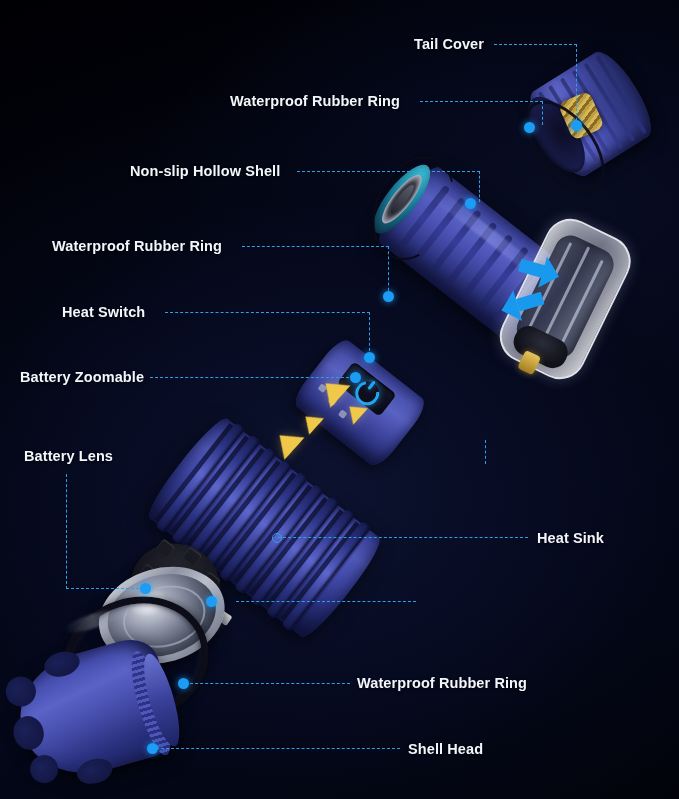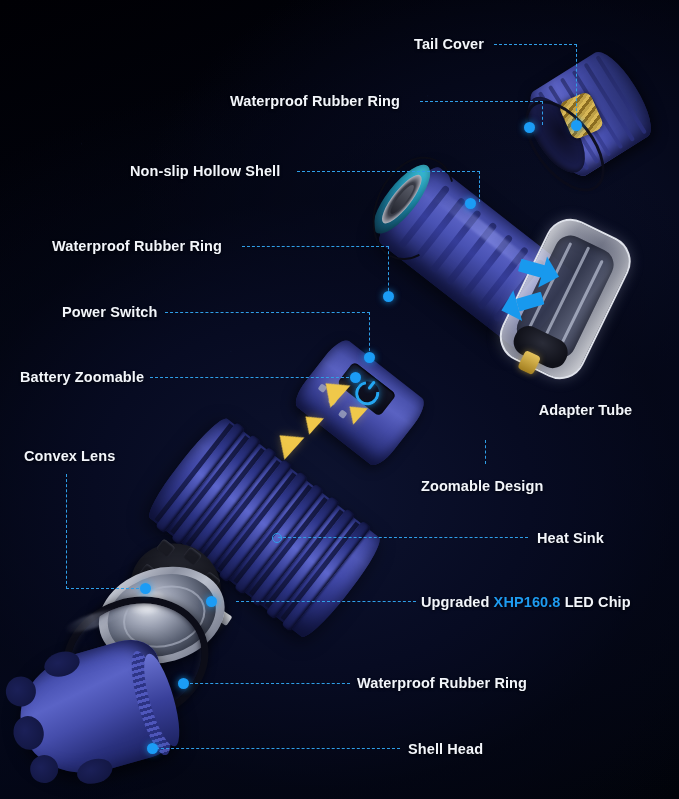--- a/index.html
+++ b/index.html
@@ -440,27 +440,24 @@
   <div class="dash-h" style="left:190px;top:683px;width:160px;"></div>
   <div class="dot" style="left:178px;top:678px;"></div>
 
   <div class="dash-h" style="left:156px;top:748px;width:244px;"></div>
   <div class="dot" style="left:147px;top:743px;"></div>
 
   <div class="lbl" style="left:414px;top:35px;">Tail Cover</div>
   <div class="lbl" style="left:230px;top:92px;">Waterproof Rubber Ring</div>
   <div class="lbl" style="left:130px;top:162px;text-align:center;">Non-slip Hollow Shell</div>
   <div class="lbl" style="left:52px;top:237px;">Waterproof Rubber Ring</div>
-  <div class="lbl" style="left:62px;top:303px;">Power Switch</div>
+  <div class="lbl" style="left:62px;top:303px;">Heat Switch</div>
   <div class="lbl" style="left:20px;top:368px;">Battery Zoomable</div>
-  <div class="lbl" style="left:24px;top:447px;">Convex Lens</div>
-  <div class="lbl" style="left:421px;top:477px;">Zoomable Design</div>
+  <div class="lbl" style="left:24px;top:447px;">Battery Lens</div>
   <div class="lbl" style="left:537px;top:529px;">Heat Sink</div>
   <div class="lbl" style="left:357px;top:674px;">Waterproof Rubber Ring</div>
   <div class="lbl" style="left:408px;top:740px;">Shell Head</div>
 
-  <div class="lbl" style="left:421px;top:593px;"><span>Upgraded </span><span class="accent">XHP160.8</span><span> LED Chip</span></div>
 
   <div class="lbl c" style="left:508px;top:401px;width:155px;">
-    <div>Adapter Tube</div>
   </div>
 
 </div>
 
 </body></html>

